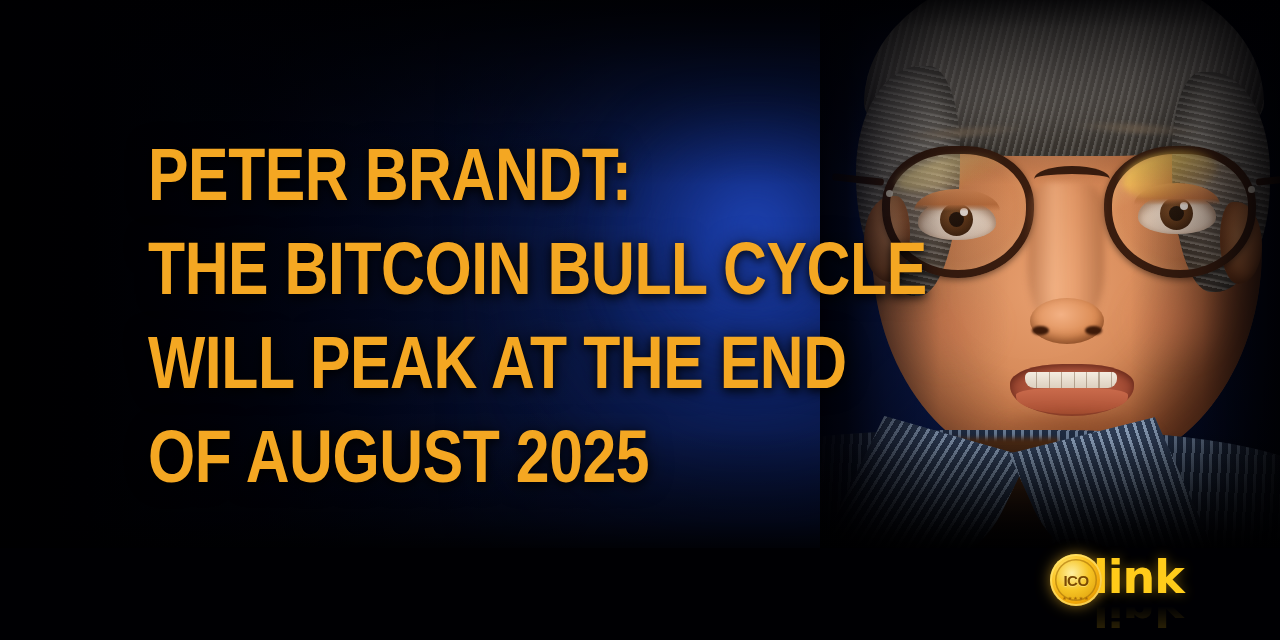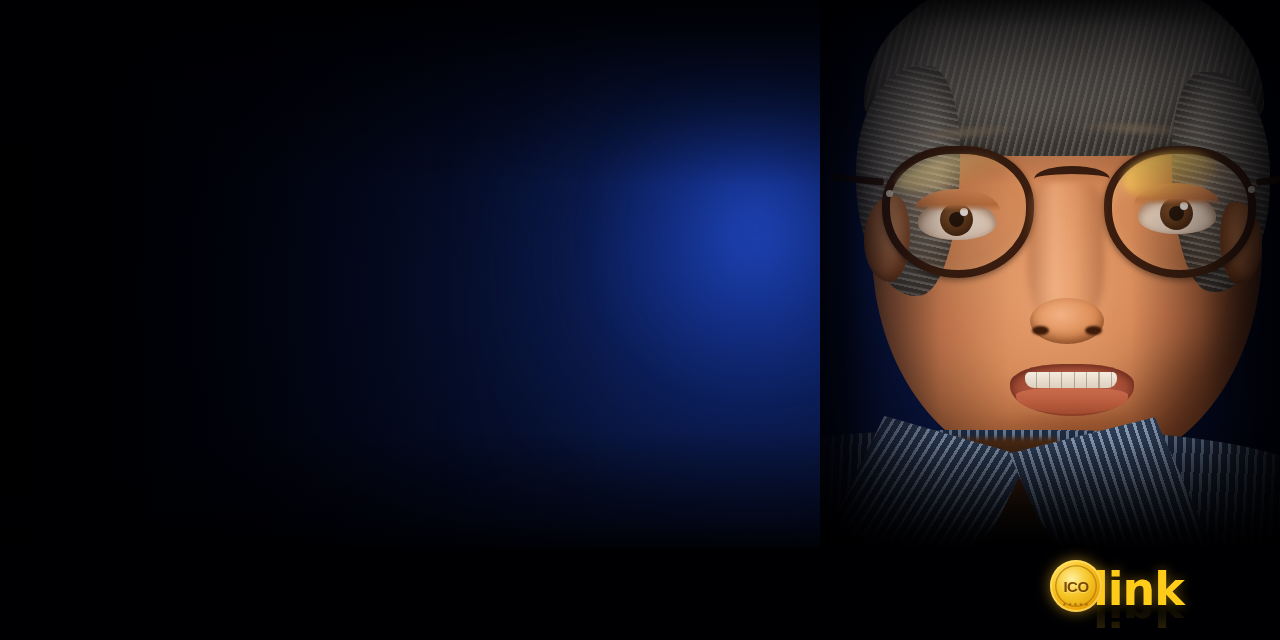--- a/index.html
+++ b/index.html
@@ -427,21 +427,21 @@
     text-shadow: 0 3px 10px rgba(0,0,0,0.85), 0 0 26px rgba(0,0,0,0.6);
   }
 
   
   .logo {
     position: absolute;
     left: 1050px; top: 554px;
     width: 160px; height: 58px;
     z-index: 7;
     display: flex;
-    align-items: flex-end;
+    align-items: flex-start;
   }
   .logo-coin {
     position: relative;
     width: 52px; height: 52px;
     border-radius: 50%;
     background: radial-gradient(circle at 36% 30%, #ffe87a 0%, #fdc92c 34%, #f0a608 68%, #c47d04 100%);
     box-shadow: 0 0 14px rgba(250,190,40,0.55), inset 0 0 0 2px rgba(255,232,120,0.65);
     flex: 0 0 auto;
   }
   .logo-coin-inner {
@@ -578,20 +578,26 @@
       <div class="portrait-fade-left"></div>
       <div class="portrait-fade-right"></div>
       <div class="portrait-fade-bottom"></div>
     </div>
   </div>
 
   <div class="bg-left-vignette"></div>
   <div class="bg-top-vignette"></div>
   <div class="bottom-band"></div>
 
+  <div class="headline">
+    <span class="headline-line">PETER BRANDT:</span>
+    <span class="headline-line">THE BITCOIN BULL CYCLE</span>
+    <span class="headline-line">WILL PEAK AT THE END</span>
+    <span class="headline-line">OF AUGUST 2025</span>
+  </div>
 
   <div class="logo">
     <div class="logo-coin">
       <div class="logo-coin-inner"></div>
       <div class="logo-coin-text">ICO</div>
       <div class="logo-coin-stars">★★★★★</div>
     </div>
     <div class="logo-word">link</div>
   </div>
   <div class="logo-reflection">

